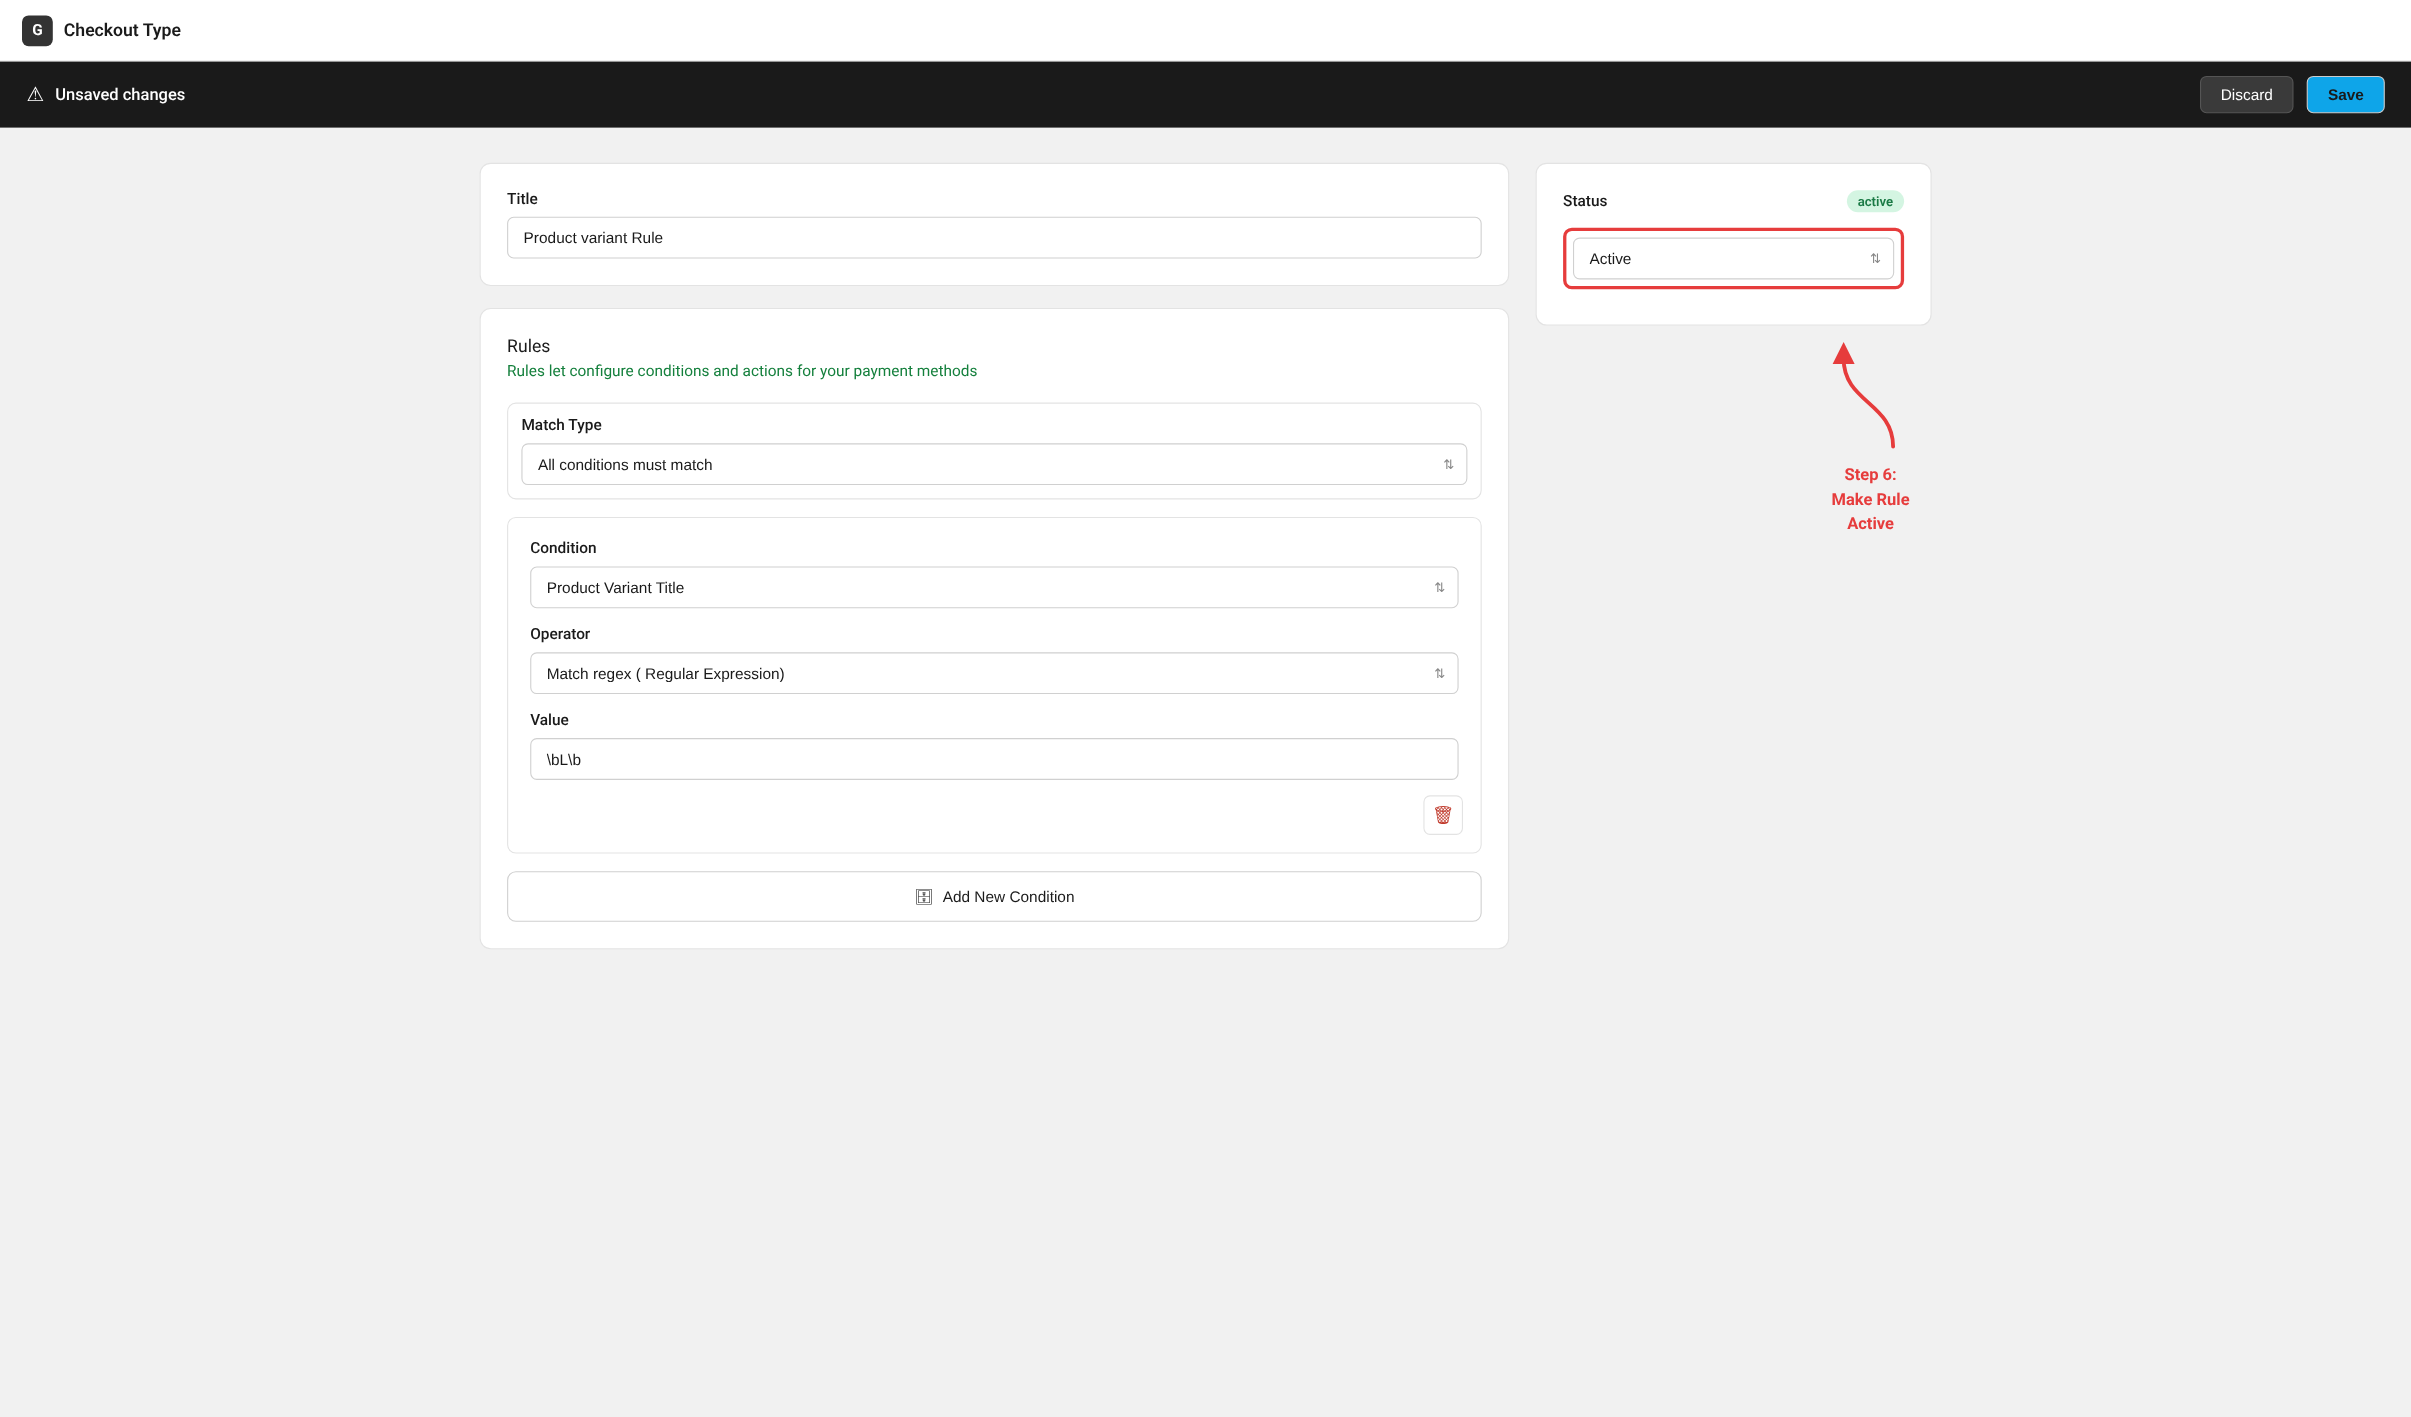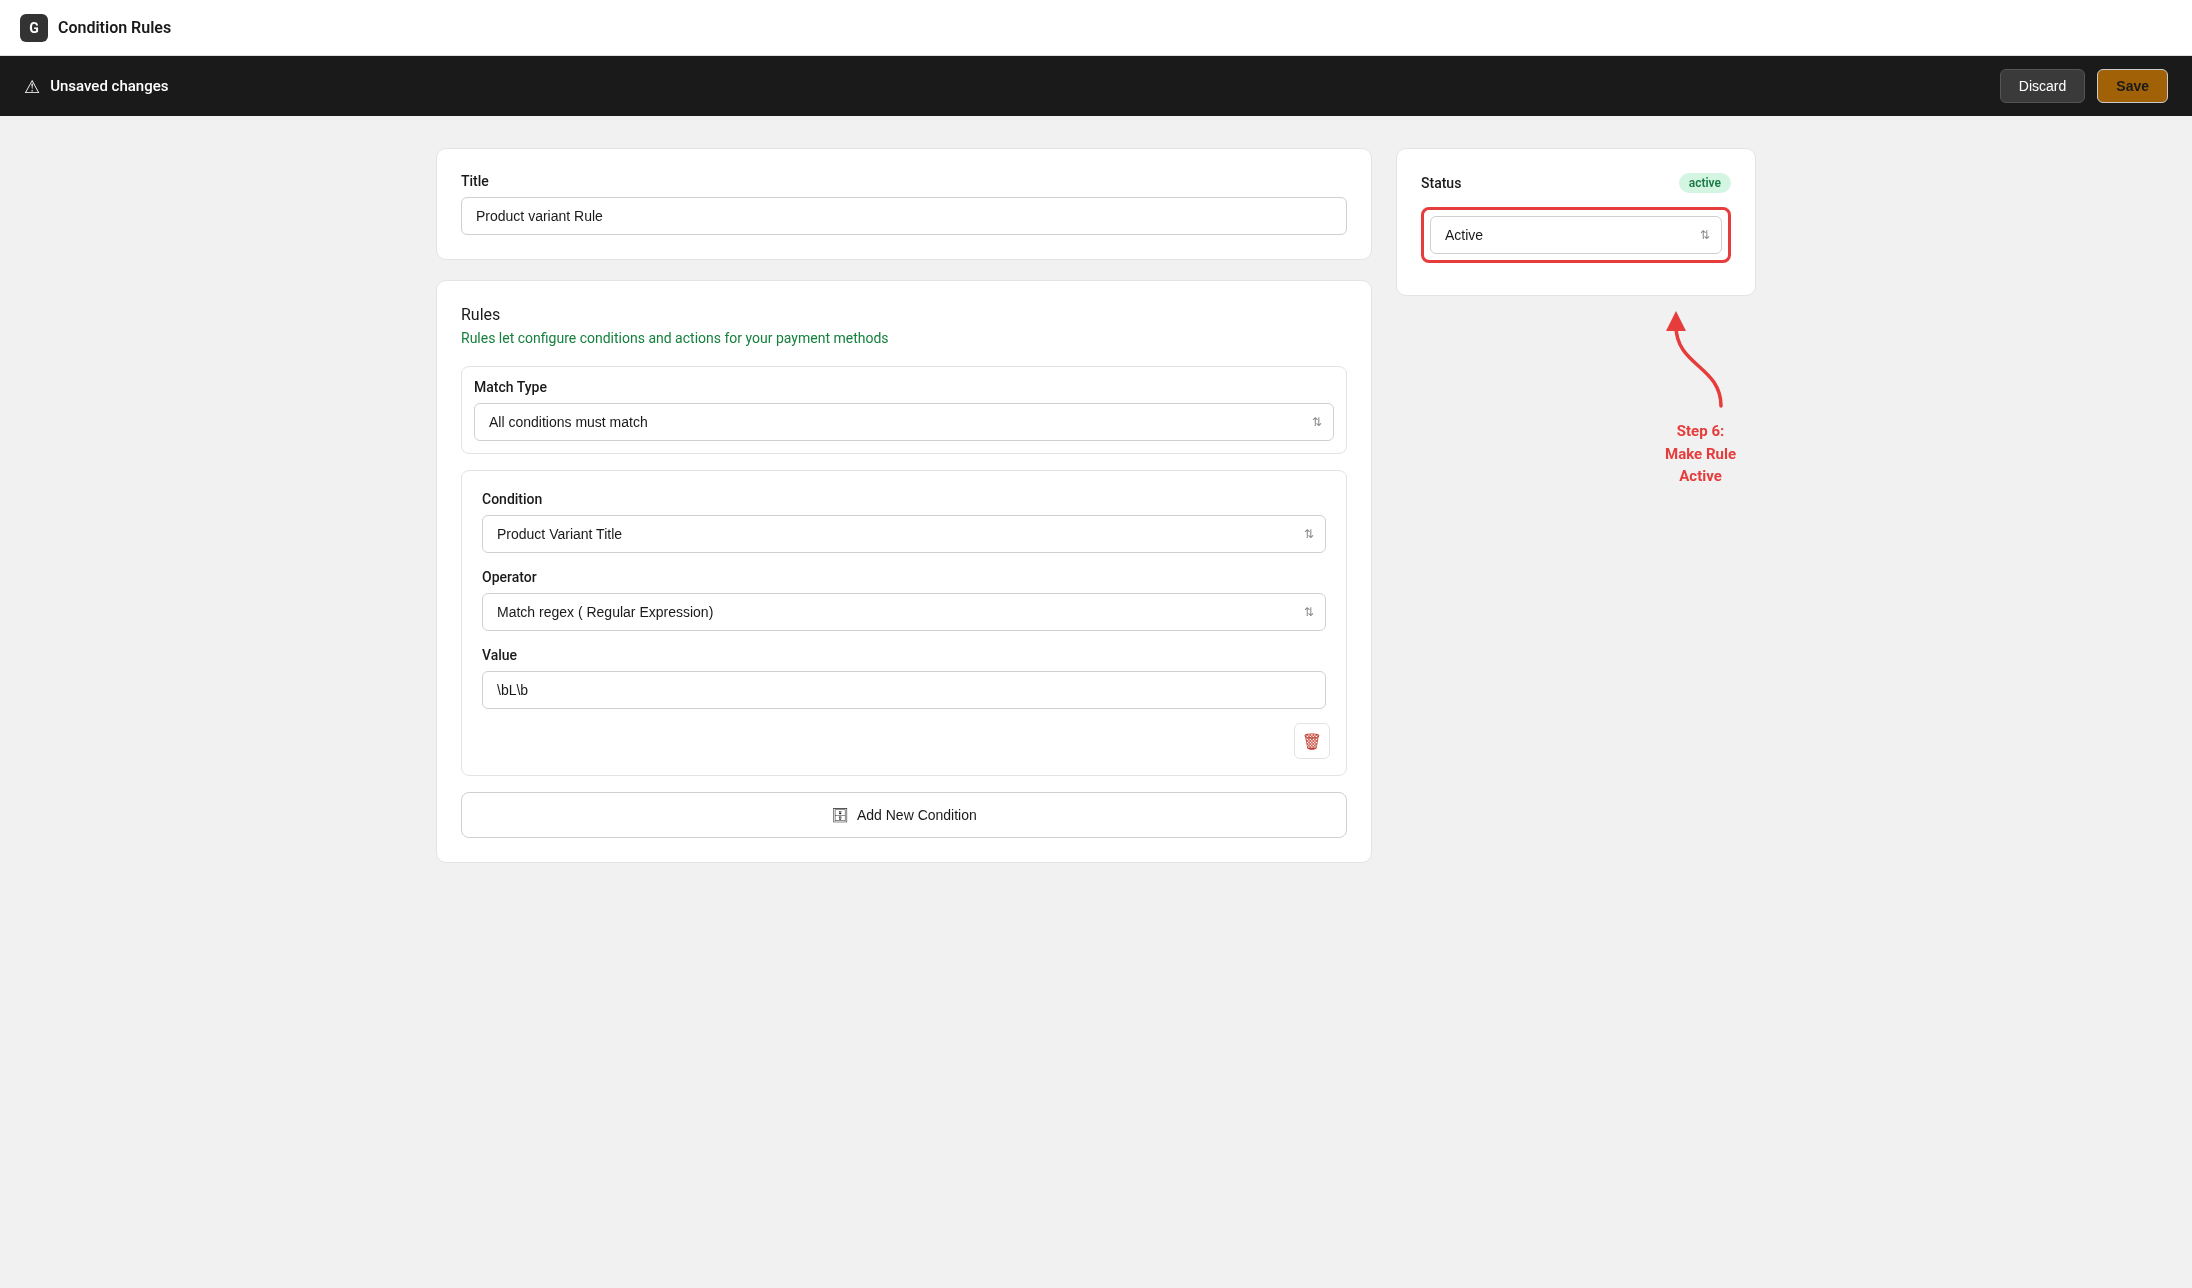--- a/index.html
+++ b/index.html
@@ -66,21 +66,21 @@
       background: #3a3a3a;
       color: #fff;
       border: 1px solid #555;
       padding: 8px 18px;
       border-radius: 6px;
       font-size: 14px;
       cursor: pointer;
       font-weight: 500;
     }
     .btn-save {
-      background: #a16207;
+      background: #0ea5e9;
       color: #1a1a1a;
       border: 1px solid #ccc;
       padding: 6px 18px;
       border-radius: 6px;
       font-size: 14px;
       cursor: pointer;
       font-weight: 600;
     }
 
     
@@ -280,21 +280,21 @@
       height: 110px;
     }
   </style>
 </head>
 <body>
 
 <div class="top-nav">
   <div class="top-nav-logo">
     <span>G</span>
   </div>
-  <span class="top-nav-title">Condition Rules</span>
+  <span class="top-nav-title">Checkout Type</span>
 </div>
 
 <div class="unsaved-bar">
   <div class="unsaved-left">
     <span class="unsaved-icon">⚠</span>
     <span>Unsaved changes</span>
   </div>
   <div class="unsaved-actions">
     <button class="btn-discard">Discard</button>
     <button class="btn-save">Save</button>

